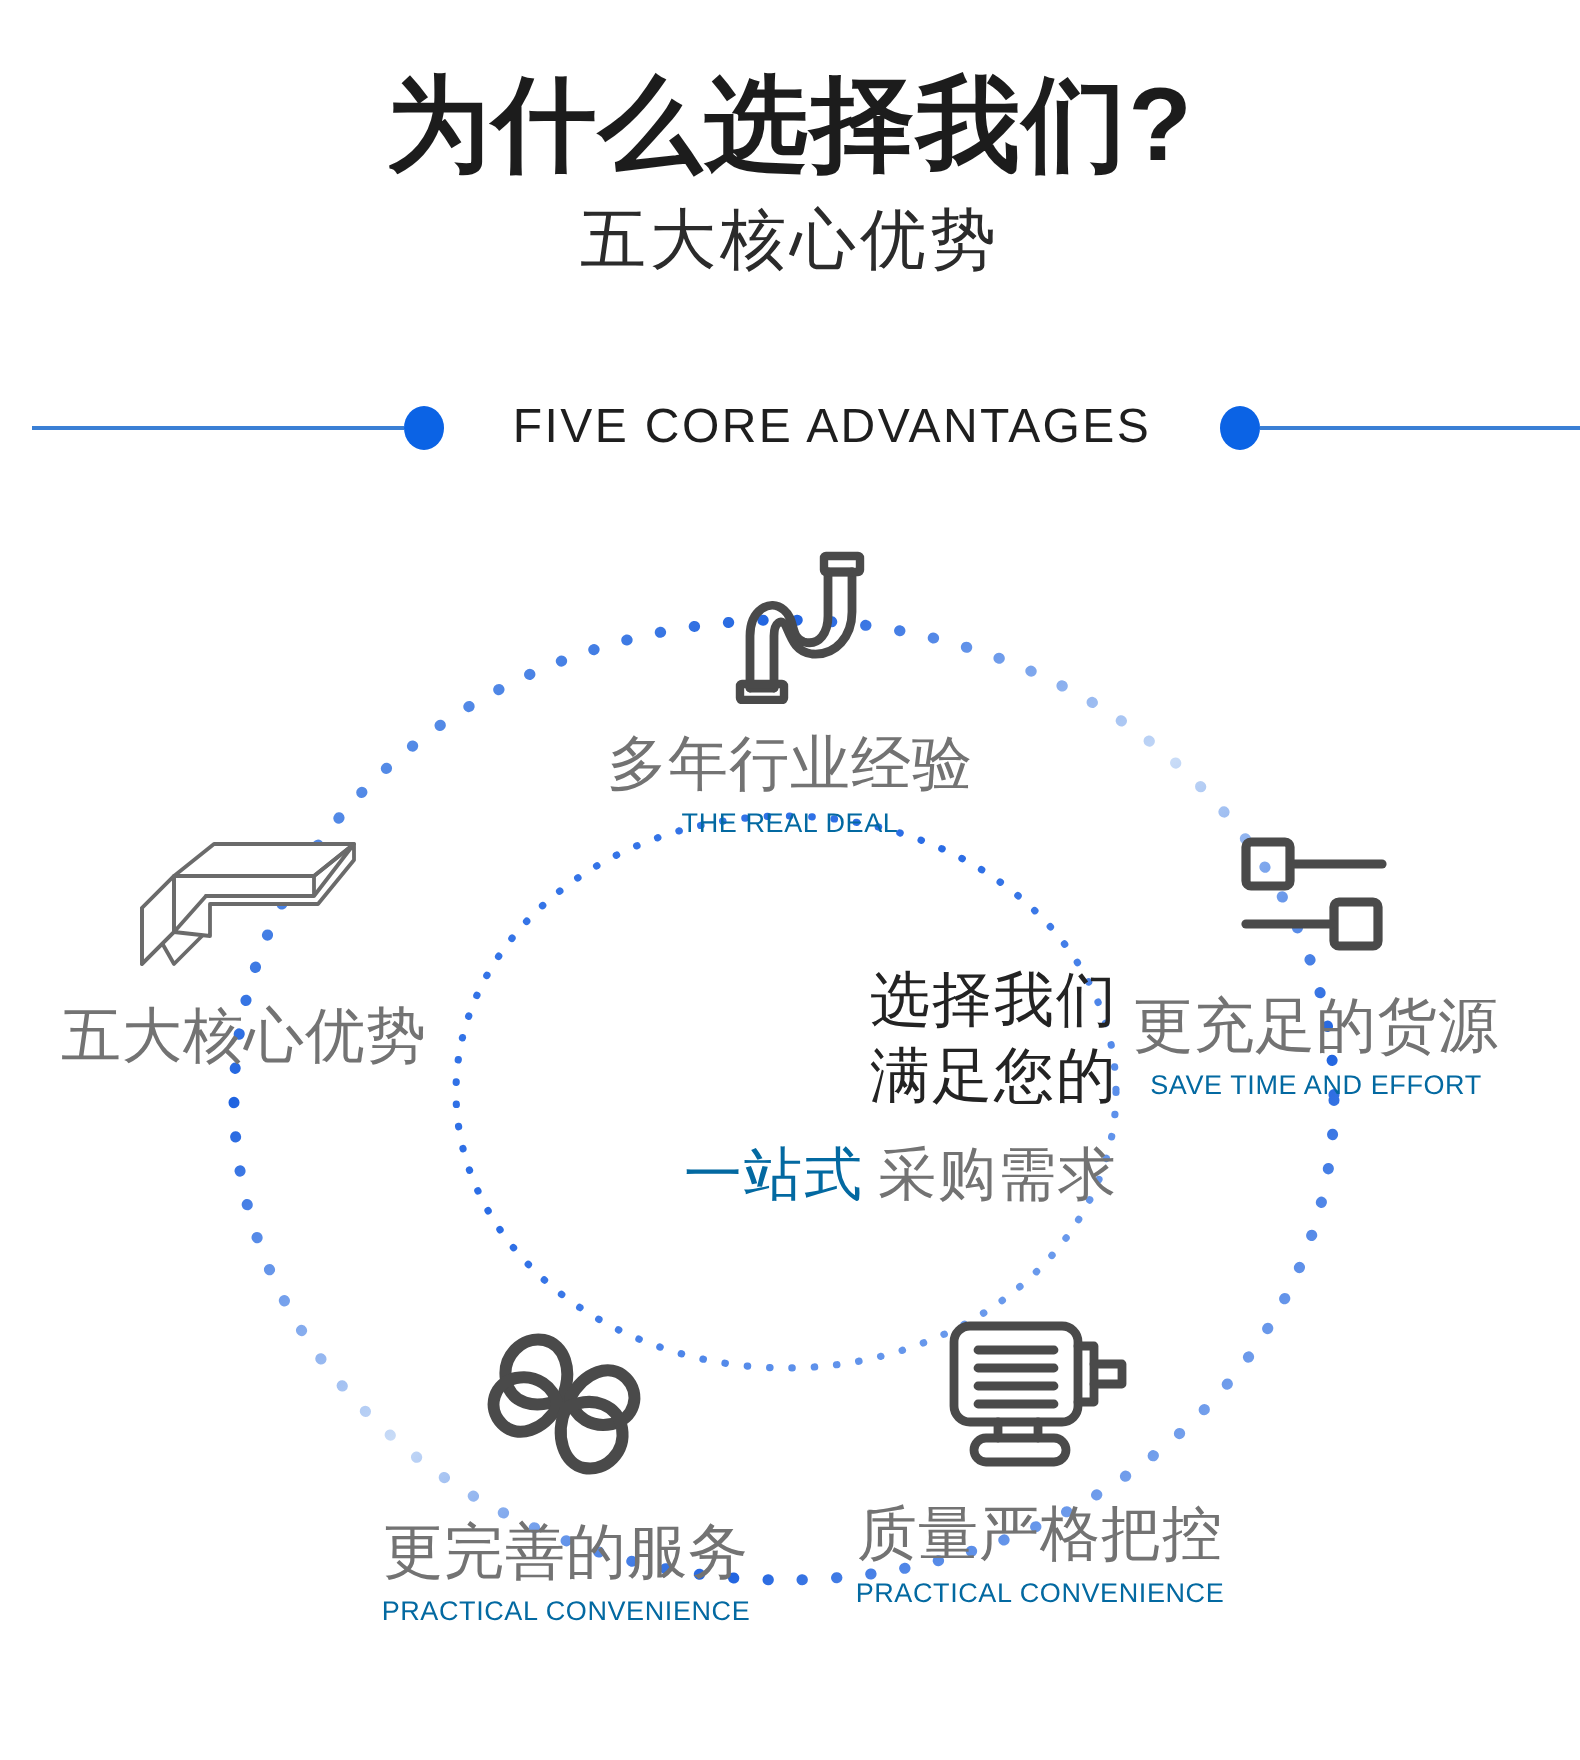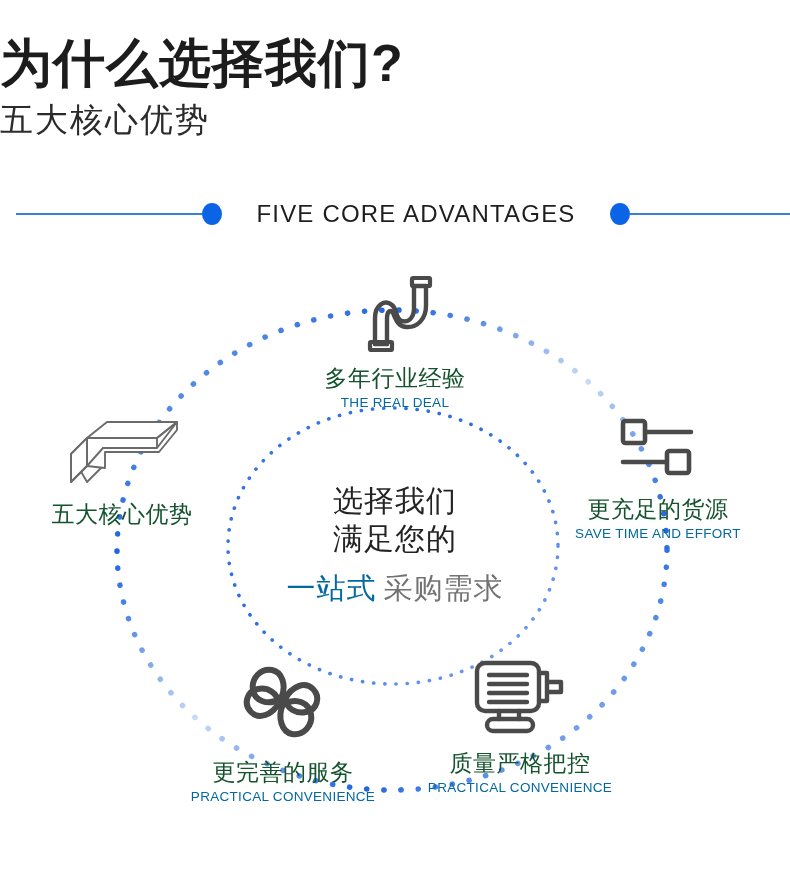--- a/index.html
+++ b/index.html
@@ -15,21 +15,21 @@
     font-family: "Liberation Sans", "DejaVu Sans", sans-serif;
     color: #333;
   }
 
   
   .header {
     position: absolute;
     left: 0;
     top: 0;
     width: 790px;
-    text-align: left;
+    text-align: center;
   }
   .title-main {
     margin: 0;
     padding-top: 34px;
     font-size: 52px;
     line-height: 1.12;
     font-weight: bold;
     color: #1c1c1c;
     letter-spacing: 1px;
   }
@@ -97,23 +97,23 @@
     position: absolute;
     text-align: center;
     width: 240px;
   }
   .node .icon {
     display: block;
     margin: 0 auto;
   }
   .node-cn {
     display: block;
-    font-size: 23px;
+    font-size: 30px;
     line-height: 1.25;
-    color: #14532d;
+    color: #737373;
     letter-spacing: 0.5px;
     white-space: nowrap;
   }
   .node-en {
     display: block;
     font-size: 13.5px;
     line-height: 1.3;
     color: #0369a1;
     letter-spacing: 0.3px;
     white-space: nowrap;
@@ -129,24 +129,24 @@
 
   .node-top .icon        { margin-bottom: 12px; }
   .node-left .icon       { margin-bottom: 14px; }
   .node-right .icon      { margin-bottom: 16px; }
   .node-bottomleft .icon { margin-bottom: 14px; }
   .node-bottomright .icon{ margin-bottom: 12px; }
 
   
   .center-block {
     position: absolute;
-    left: 245px;
+    left: 259px;
     top: 230px;
     width: 300px;
-    text-align: center;
+    text-align: right;
   }
   .center-line {
     display: block;
     font-size: 30px;
     line-height: 1.28;
     color: #232323;
     letter-spacing: 1px;
     white-space: nowrap;
   }
   .center-highlight-row {

